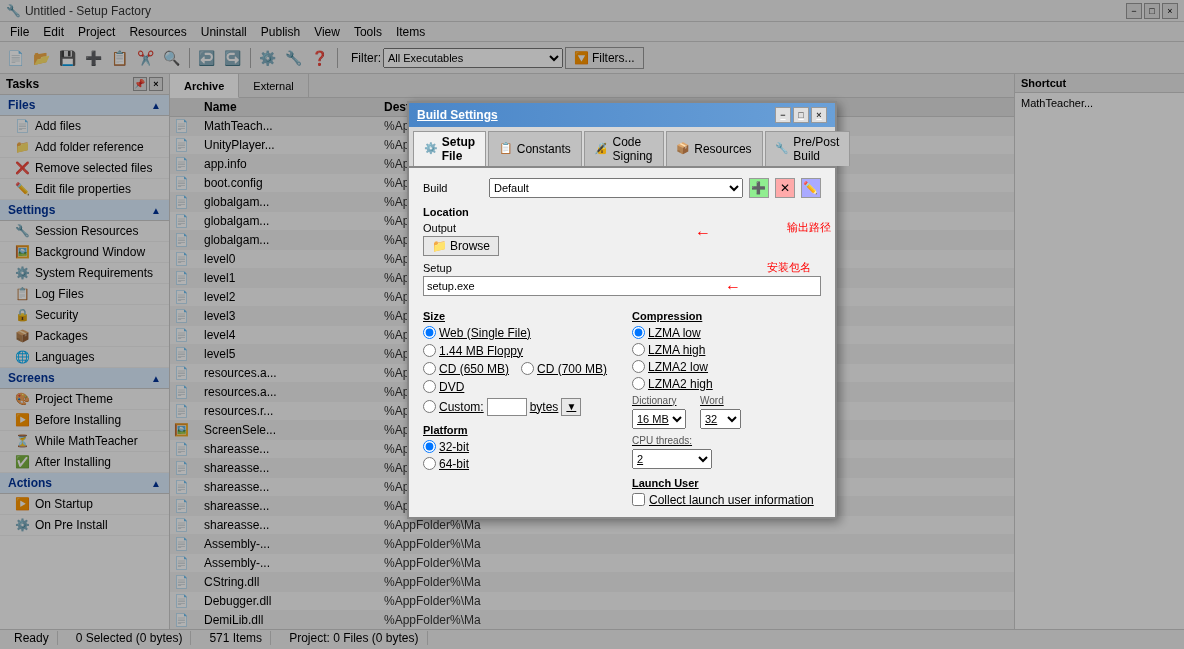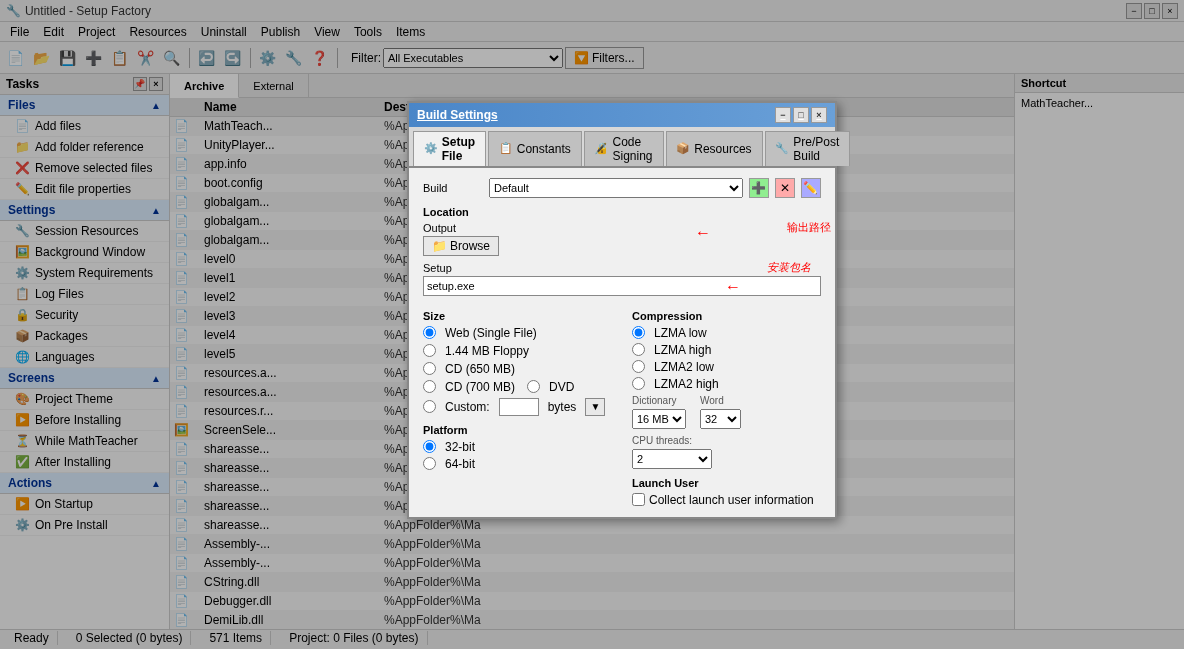--- a/index.html
+++ b/index.html
@@ -86,24 +86,24 @@
     .icon-btn.red { background: #ffaaaa; }
     .icon-btn.blue { background: #aaaaff; }
 
     .section-title { font-size: 11px; font-weight: bold; margin: 6px 0 4px; color: #000; }
     .form-row { margin-bottom: 6px; }
     .form-label { font-size: 11px; margin-bottom: 2px; display: block; }
     .form-input-row { display: flex; gap: 4px; }
     .form-input { flex: 1; height: 20px; font-size: 11px; border: 1px solid #888; padding: 1px 3px; background: white; }
     .browse-btn { height: 20px; padding: 0 8px; font-size: 11px; background: #e8e8e8; border: 1px solid #888; cursor: pointer; display: flex; align-items: center; gap: 3px; }
     .radio-group { display: flex; flex-wrap: wrap; gap: 4px 12px; }
-    .radio-item { display: flex; align-items: center; gap: 9px; font-size: 11px; }
+    .radio-item { display: flex; align-items: center; gap: 3px; font-size: 11px; }
     .radio-item input { margin: 0; }
 
-    .two-col { display: flex; gap: 20px; }
+    .two-col { display: flex; gap: 20px; text-decoration: underline; }
     .col-left { flex: 1; }
     .col-right { flex: 1; }
     .dict-word-row { display: flex; gap: 14px; margin-top: 4px; }
     .dict-group { display: flex; flex-direction: column; gap: 3px; }
     .dict-label { font-size: 10px; color: #555; }
     .dict-select { height: 20px; font-size: 11px; }
     .checkbox-item { display: flex; align-items: center; gap: 4px; font-size: 11px; }
 
     
     .threads-row { display: flex; flex-direction: column; gap: 3px; margin-top: 4px; }
@@ -487,21 +487,21 @@
         <div class="form-input-row">
           <button class="browse-btn">
             <span>📁</span>
             <span>Browse</span>
           </button>
         </div>
       </div>
 
       <div class="form-row" style="position:relative; margin-bottom:8px;">
         <label class="form-label">Setup</label>
-        <div style="position:absolute; right:10px; top:-2px; color:red; font-size:11px; pointer-events:none;font-style:italic;">安装包名</div>
+        <div style="position:absolute; right:10px; top:-2px; color:red; font-size:11px; pointer-events:none;">安装包名</div>
         <div style="position:absolute; right:80px; top:14px; color:red; font-size:16px; pointer-events:none;">←</div>
         <input type="text" class="form-input" value="setup.exe" style="width: 100%;">
       </div>
 
       <div class="two-col">
 
         <div class="col-left">
           <div class="section-title">Size</div>
           <div class="radio-group">
             <div class="radio-item">

